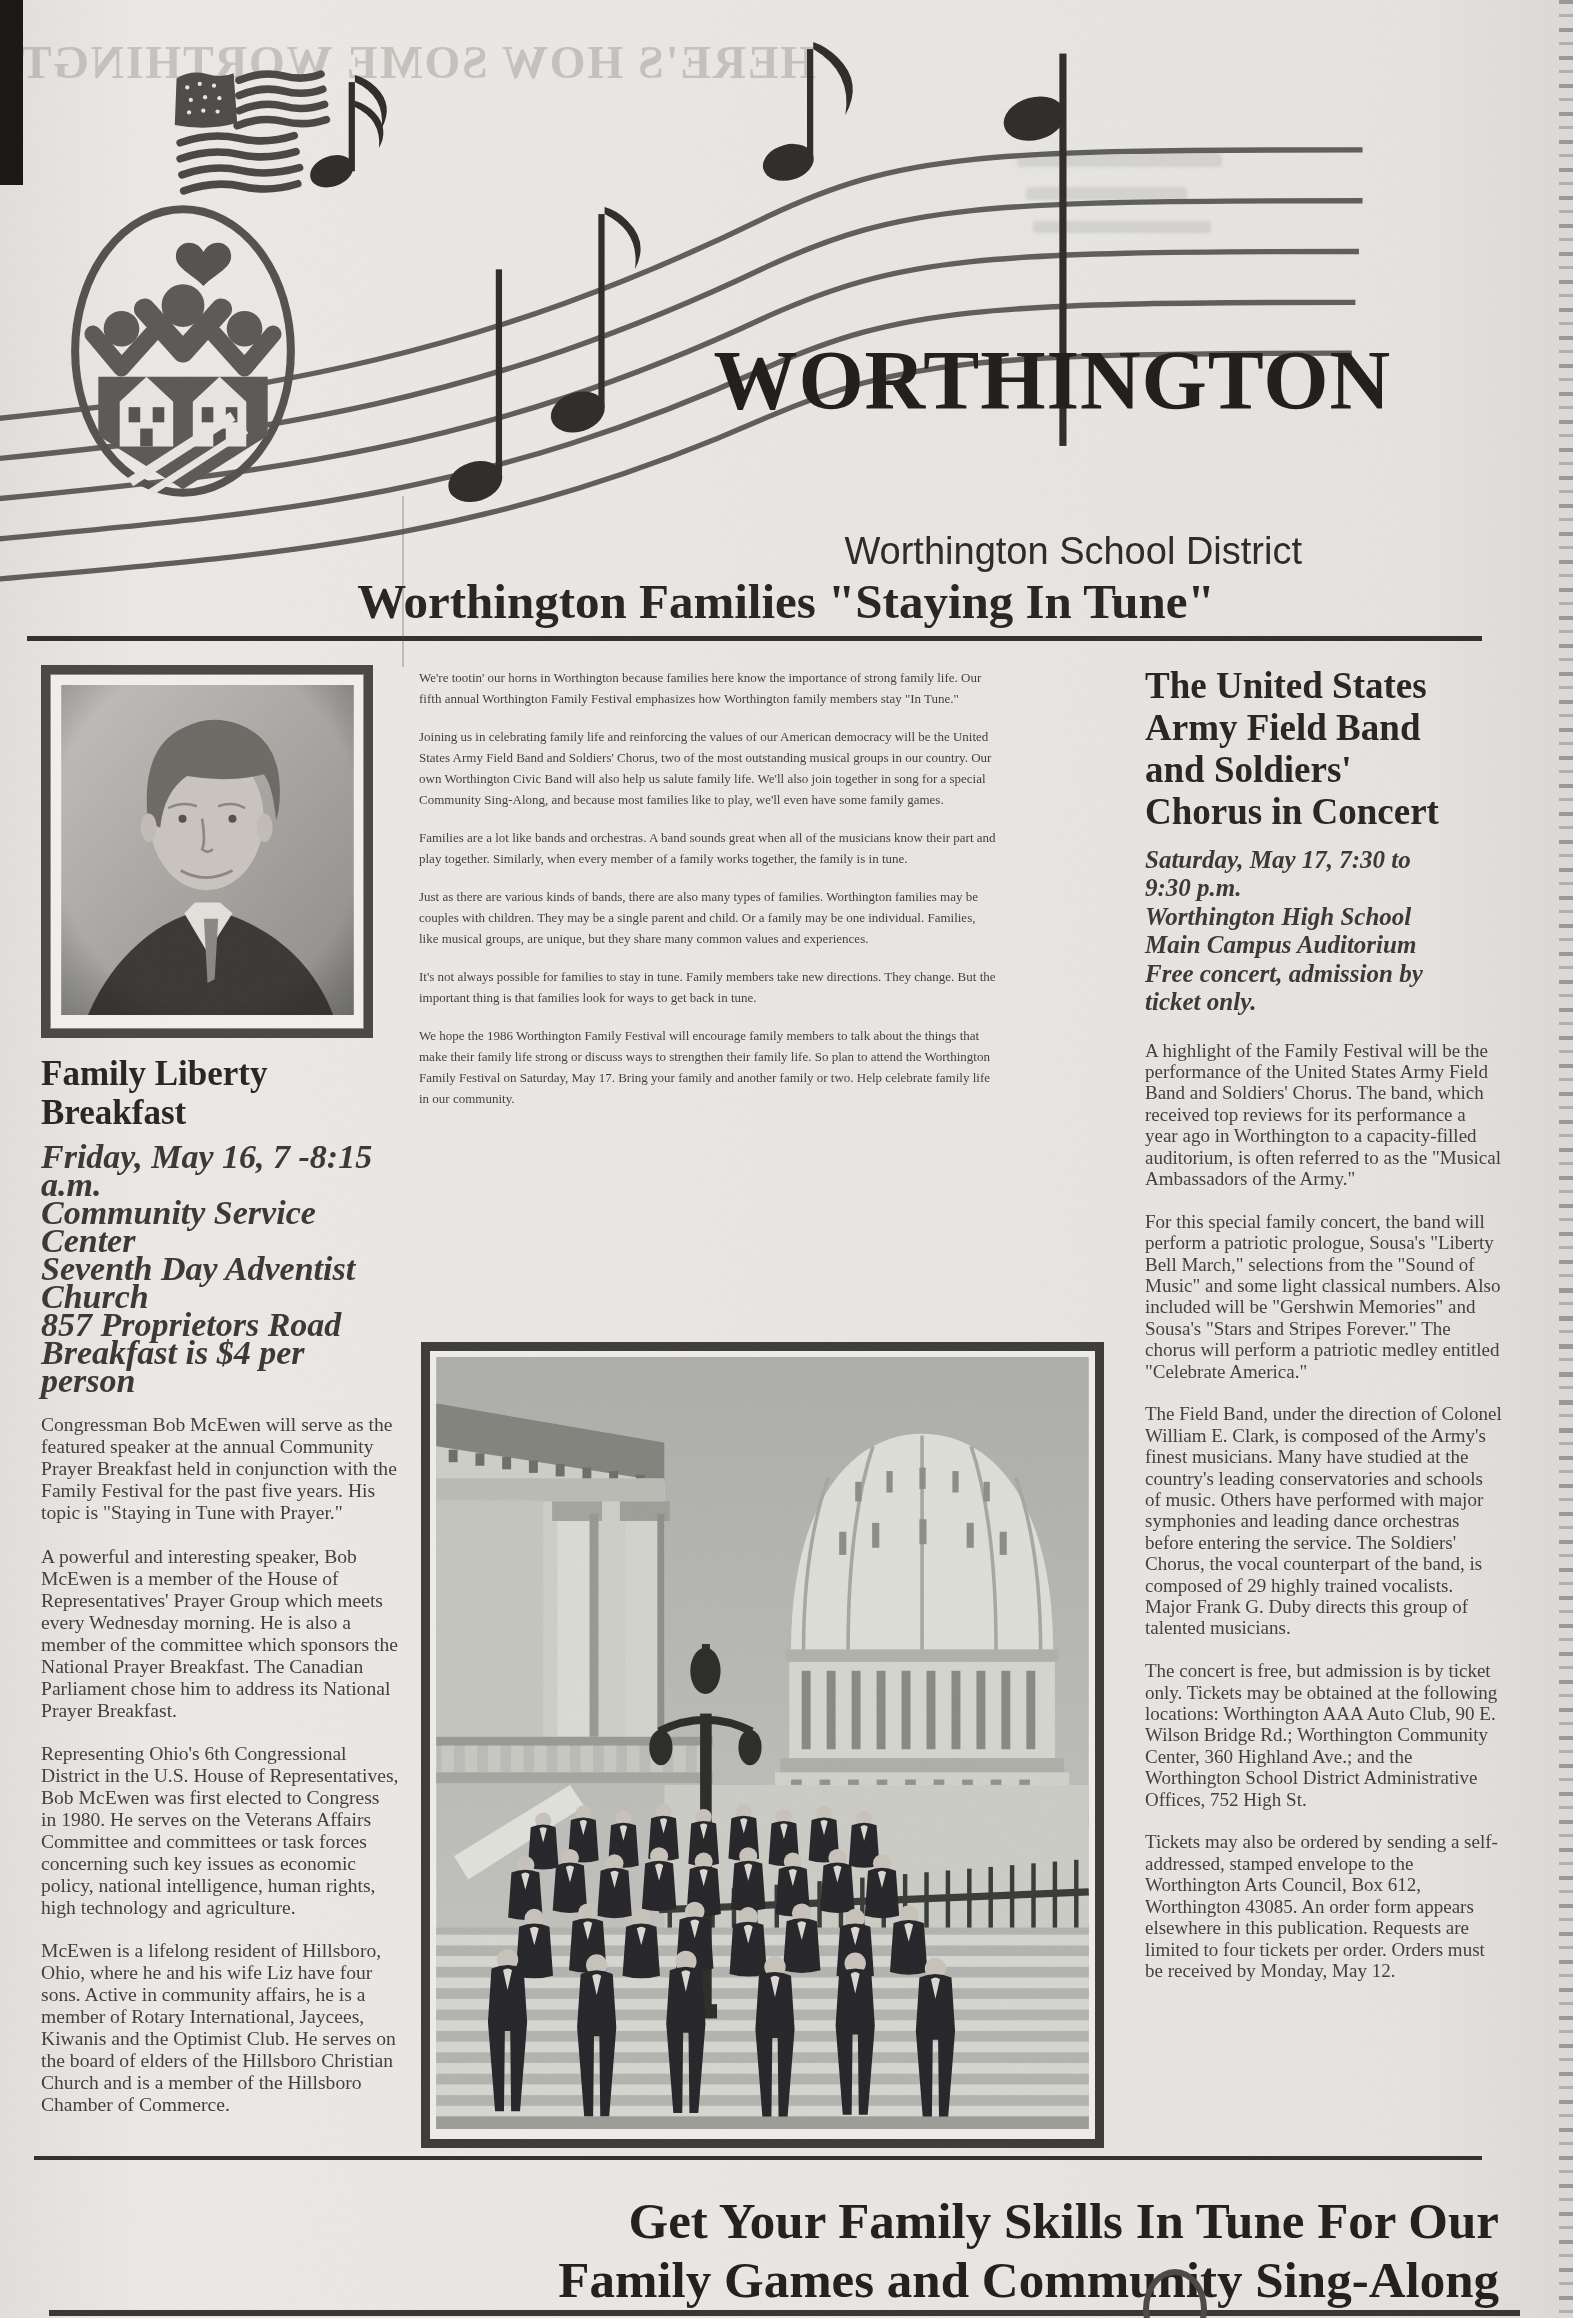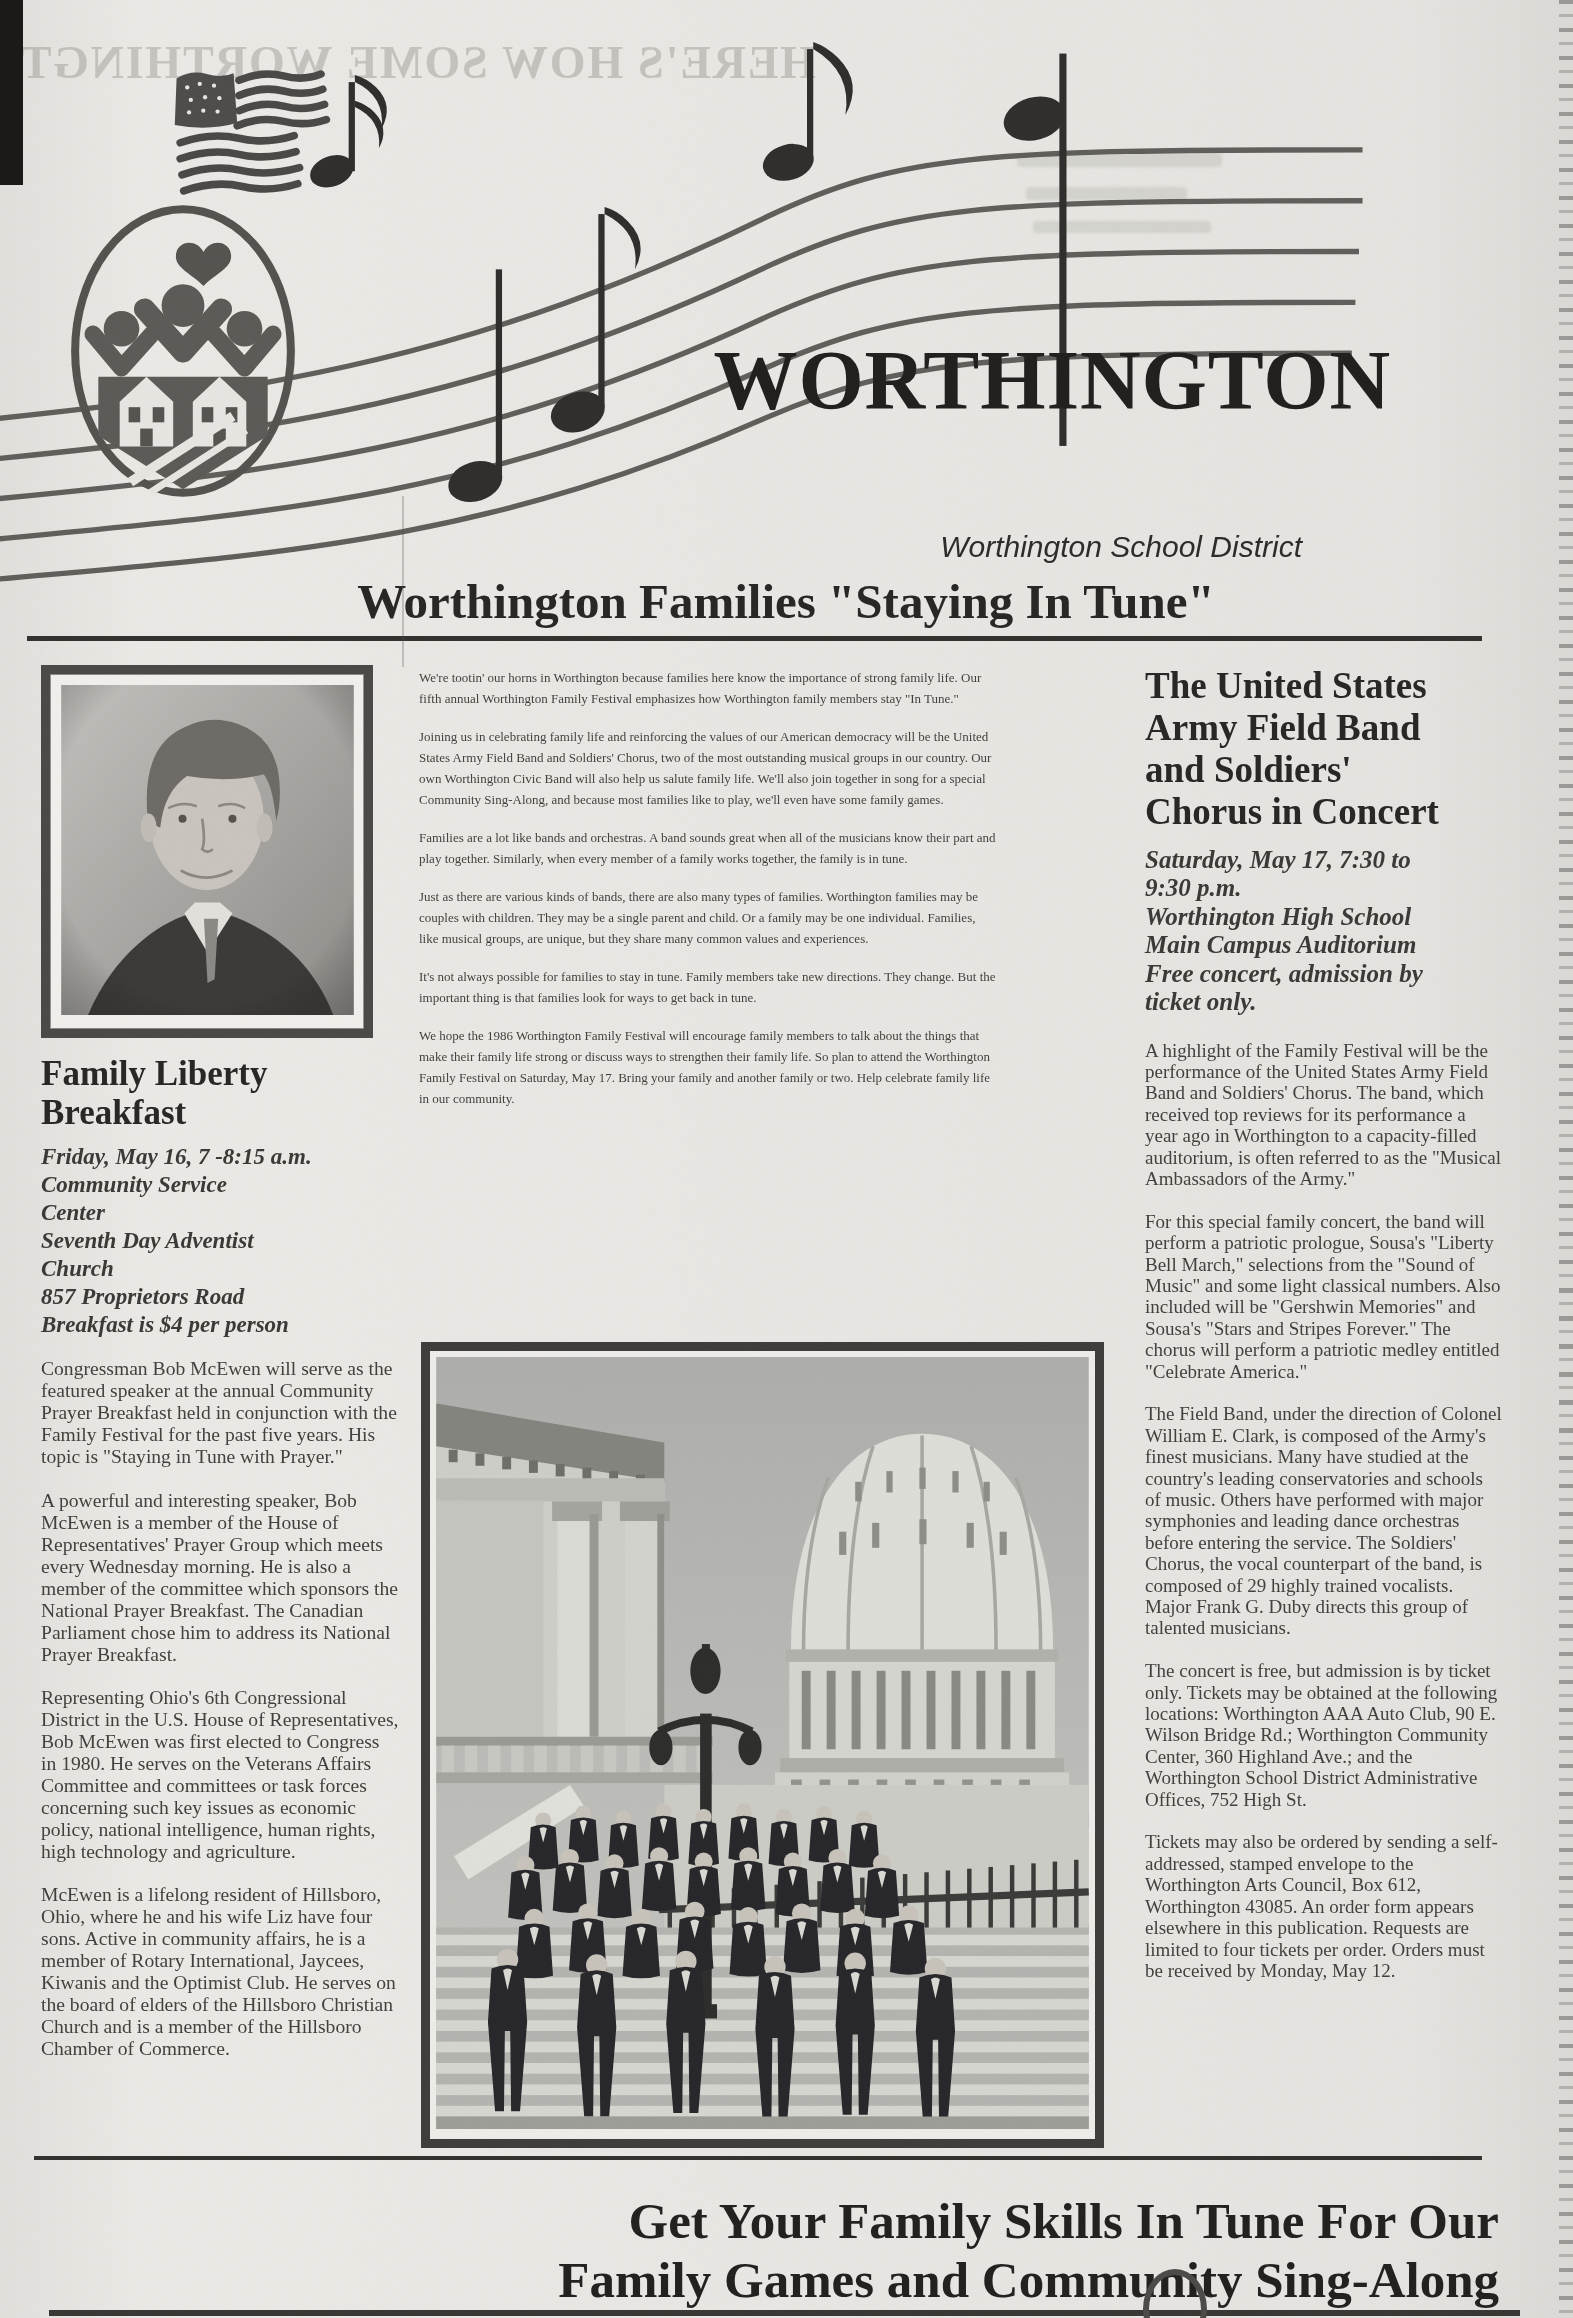--- a/index.html
+++ b/index.html
@@ -8,38 +8,38 @@
     font-family:"Liberation Serif",serif;color:#413f3c;}
   .abs{position:absolute;}
   
   .bleed{position:absolute;left:94px;top:36px;width:722px;height:57px;text-align:center;
     font-family:"Liberation Serif",serif;font-weight:bold;font-size:46px;color:rgba(125,123,118,.34);
     transform:scaleX(-1);filter:blur(0.5px);letter-spacing:1.8px;white-space:nowrap;}
   .smudge{position:absolute;background:rgba(120,118,112,.16);filter:blur(1.8px);border-radius:3.6px;}
   .title-box{position:absolute;left:499px;top:337px;width:892px;text-align:right;color:#1f1e1c;}
   .title-line{font-weight:bold;font-size:84px;line-height:87px;letter-spacing:0.9px;font-family:"Liberation Serif",serif;}
   .subtitle{position:absolute;left:727px;top:530px;width:575px;text-align:right;
-    font-family:"Liberation Sans",sans-serif;font-style:italic;font-size:30px;color:#2b2a28;}
+    font-family:"Liberation Sans",sans-serif;font-size:38px;color:#2b2a28;}
   .headline{position:absolute;left:178px;top:573px;width:1216px;text-align:center;
     font-weight:bold;font-size:49px;color:#272523;font-family:"Liberation Serif",serif;}
   .rule{position:absolute;background:#32302d;}
   
   .col{position:absolute;text-align:left;}
   .col p.bp{margin:0 0 18px 0;}
   .col-left{left:41px;top:665px;width:358px;font-size:19.6px;line-height:22px;}
   .col-center{left:419px;top:667px;width:578px;font-size:13px;line-height:21px;}
   .col-center p.bp{margin:0 0 17px 0;}
   .col-right{left:1145px;top:665px;width:358px;font-size:19px;line-height:21.4px;}
   .col-right p.bp{margin:0 0 21.4px 0;}
   .col-left p.bp{margin:0 0 21.4px 0;}
   .sec-heading{font-weight:bold;color:#272523;font-family:Liberation Serif, serif;}
   .left-heading{font-size:35px;line-height:39px;margin:18px 0 10.7px 0;}
   .right-heading{font-size:37px;line-height:42px;margin:0 0 12.5px 0;}
   .details{font-style:italic;font-weight:bold;color:#3a3835;}
-  .col-left .details{font-size:23px;line-height:28px;margin-bottom:19.6px;}
+  .col-left .details{font-size:34px;line-height:28px;margin-bottom:19.6px;}
   .col-right .details{font-size:25px;line-height:28.5px;margin-bottom:23px;}
   
   .photo-frame{position:absolute;border:9.8px solid #4a4846;background:#f2f1ed;padding:10.7px;box-shadow:0 0 0 0.9px #888 inset;}
   .photo-frame2{position:absolute;border:9px solid #3e3c3a;background:#efeeea;padding:6.2px;}
   
   .footer{position:absolute;left:54px;top:2192px;width:1445px;text-align:right;
     font-weight:bold;color:#201f1d;font-family:"Liberation Serif",serif;font-size:51px;line-height:59px;}
   .edge-right{position:absolute;right:0;top:0;width:14.3px;height:2319px;opacity:.7;
     background:repeating-linear-gradient(180deg,rgba(50,48,46,.55) 0 4.5px,transparent 4.5px 14.3px,rgba(50,48,46,.35) 14.3px 17px,transparent 17px 28px);}
   .corner-black{position:absolute;left:0;top:0;width:23px;height:185px;background:#181715;}

